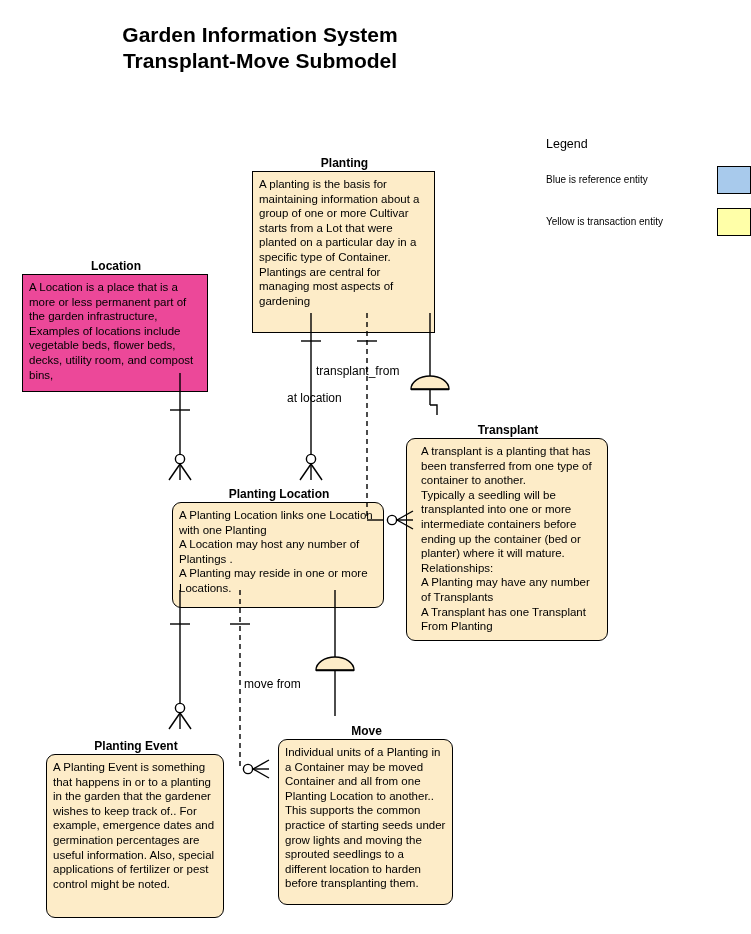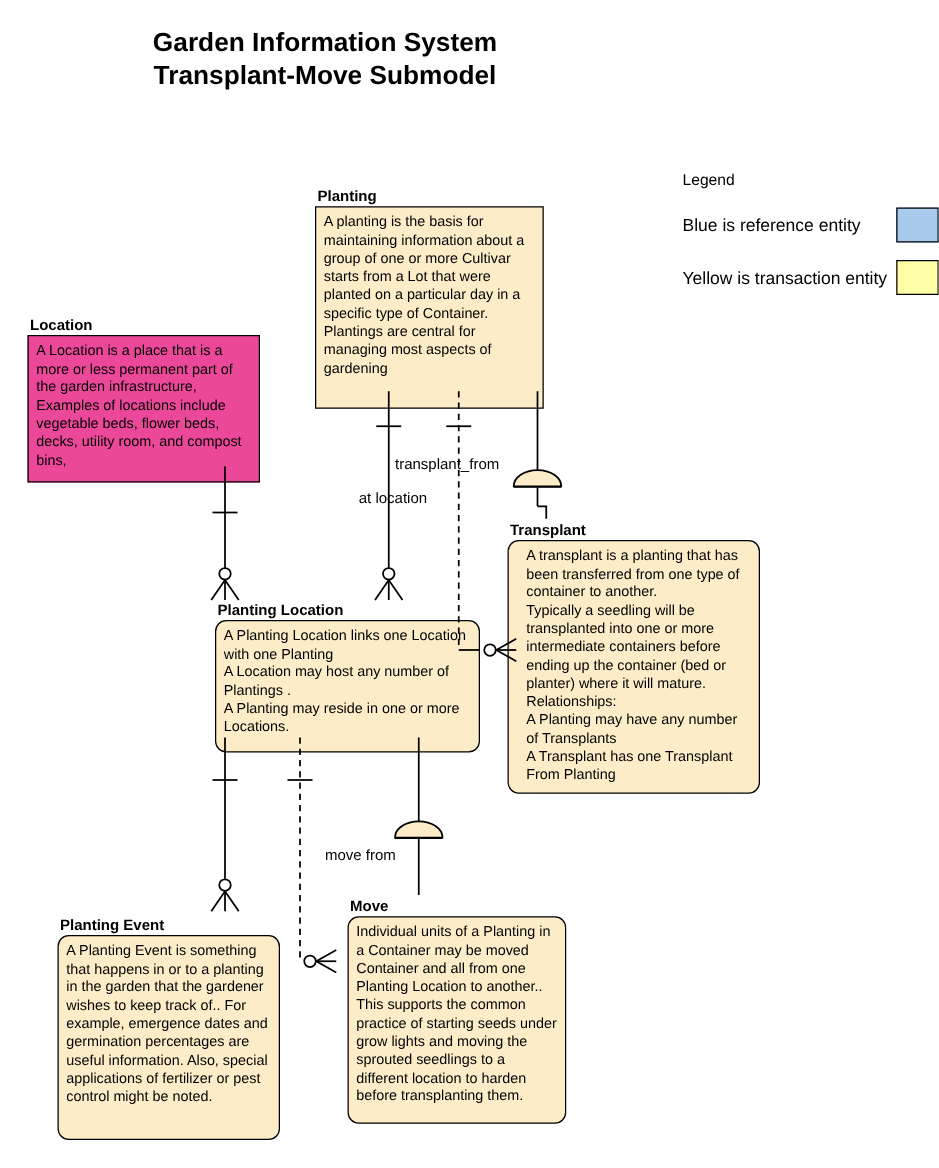--- a/index.html
+++ b/index.html
@@ -14,40 +14,41 @@
   .title{
     position:absolute;left:0;top:22px;width:520px;
     text-align:center;font-size:21px;font-weight:bold;line-height:26px;
     white-space:pre-line;
   }
 
   
   .entity{position:absolute;}
   .entity .ent-title{
     font-size:12px;font-weight:bold;line-height:14px;
-    margin:0 0 1px 2px;
+    margin:6px 0 1px 2px;
+    text-align:center;
   }
   .entity .ent-body{
     box-sizing:border-box;
     border:1px solid #000;
     font-size:11.5px;line-height:14.6px;
     padding:5px 6px 4px 6px;
     white-space:pre-line;
     overflow:hidden;
   }
   .yellow .ent-body{background:#fdecc8;}
   .blue  .ent-body{background:#ec4899;}
   .rounded .ent-body{border-radius:9px;}
 
   
   .legend{position:absolute;left:546px;top:136px;width:205px;}
   .legend-head{font-size:12.5px;line-height:16px;}
   .legend-row{
     display:flex;align-items:center;justify-content:space-between;
-    margin-top:14px;font-size:14px;line-height:16px;
+    margin-top:14px;font-size:10px;line-height:16px;
   }
   .swatch{width:32px;height:26px;border:1px solid #000;flex:0 0 auto;margin-left:6px;}
   .sw-blue{background:#a8caec;}
   .sw-yellow{background:#ffffa8;}
 
   
   .edge-label{
     position:absolute;font-size:12px;line-height:14px;
     white-space:nowrap;background:transparent;
   }
@@ -111,21 +112,21 @@
   </div>
 
   <div class="entity yellow rounded" style="left:278px;top:718px;width:175px;">
     <div class="ent-title">Move</div>
     <div class="ent-body" style="height:166px;">Individual units of a Planting in a Container may be moved Container and all from one Planting Location to another..
 This supports the common practice of starting seeds under grow lights  and moving the sprouted seedlings to a different location to harden before transplanting them.</div>
   </div>
 
   <div class="edge-label" style="left:316px;top:364px;">transplant_from</div>
   <div class="edge-label" style="left:287px;top:391px;">at location</div>
-  <div class="edge-label" style="left:260px;top:677px;">move from</div>
+  <div class="edge-label" style="left:244px;top:677px;">move from</div>
 
   <svg class="wires" viewBox="0 0 751 934">
 
     <g>
       <line x1="180" y1="373" x2="180" y2="455"></line>
       <line x1="170" y1="410" x2="190" y2="410"></line>
       <circle class="circ" cx="180" cy="459" r="4.6"></circle>
       <line x1="180" y1="464" x2="180" y2="480"></line>
       <line x1="180" y1="464" x2="169" y2="480"></line>
       <line x1="180" y1="464" x2="191" y2="480"></line>

